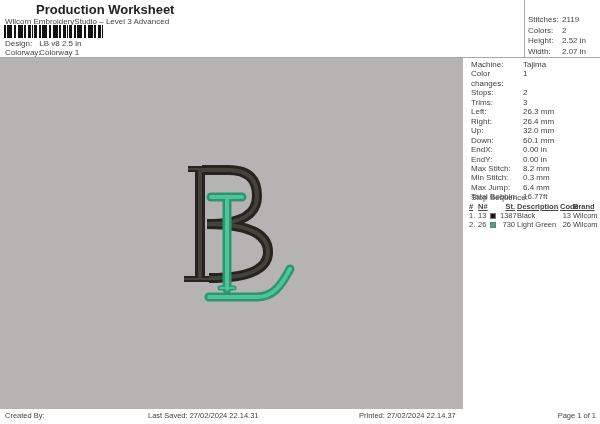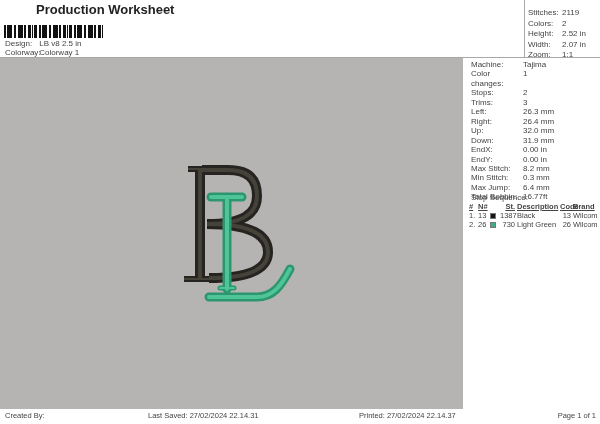--- a/index.html
+++ b/index.html
@@ -11,21 +11,21 @@
   .title{position:absolute;left:5px;top:2px;font-size:13px;font-weight:bold;color:#222;padding-left:31px;}
   .subtitle{position:absolute;left:5px;top:17px;font-size:8px;color:#444;}
   .barcode{position:absolute;left:4px;top:25px;width:100px;height:13px;
     background:
       repeating-linear-gradient(90deg,#111 0 2px,rgba(0,0,0,0) 2px 5px),
       repeating-linear-gradient(90deg,#111 0 1px,#fff 1px 3px,#111 3px 5px,#fff 5px 7px);}
   .kvrow{position:absolute;font-size:8px;color:#444;}
   .kvrow .k{display:inline-block;width:32px;}
   
   .stats{position:absolute;left:524px;top:0;width:76px;height:57px;
-         border-left:1px solid #a8a8a8;box-sizing:border-box;padding-top:8px;}
+         border-left:1px solid #a8a8a8;box-sizing:border-box;padding-top:15px;}
   .stats .row{display:flex;font-size:8px;line-height:10.6px;color:#444;}
   .stats .k{width:34px;padding-left:3px;}
   
   .canvas{position:absolute;left:0;top:58px;width:463px;height:351px;background:#b5b4b2;}
   .design{position:absolute;left:173px;top:98px;width:126px;height:152px;}
   
   .panel{position:absolute;left:463px;top:58px;width:111px;height:351px;background:#fff;}
   .mach{position:absolute;left:8px;top:2px;width:128px;}
   .mach .row{display:flex;font-size:8px;line-height:9.45px;color:#444;}
   .mach .k{width:52px;}
@@ -44,20 +44,21 @@
   .f-printed{position:absolute;left:330px;top:2px;padding-left:29px;}
   .f-page{position:absolute;right:4px;top:2px;}
 </style>
 </head>
 <body>
 
 <div id="page">
 
   <div class="hdr">
     <div class="title">Production Worksheet</div>
+    <div class="subtitle">Wilcom EmbroideryStudio – Level 3 Advanced</div>
     <div class="barcode"></div>
     <div class="kvrow" style="left:5px;top:39px;">
       <span class="k">Design:</span>
       <span>LB v8 2.5 in</span>
     </div>
     <div class="kvrow" style="left:5px;top:48px;">
       <span class="k">Colorway:</span>
       <span>Colorway 1</span>
     </div>
     <div class="stats">
@@ -144,21 +145,21 @@
       <div class="row">
           <span class="k">Right:</span>
           <span>26.4 mm</span>
         </div>
       <div class="row">
           <span class="k">Up:</span>
           <span>32.0 mm</span>
         </div>
       <div class="row">
           <span class="k">Down:</span>
-          <span>31.9 mm</span>
+          <span>60.1 mm</span>
         </div>
       <div class="row">
           <span class="k">EndX:</span>
           <span>0.00 in</span>
         </div>
       <div class="row">
           <span class="k">EndY:</span>
           <span>0.00 in</span>
         </div>
       <div class="row">

